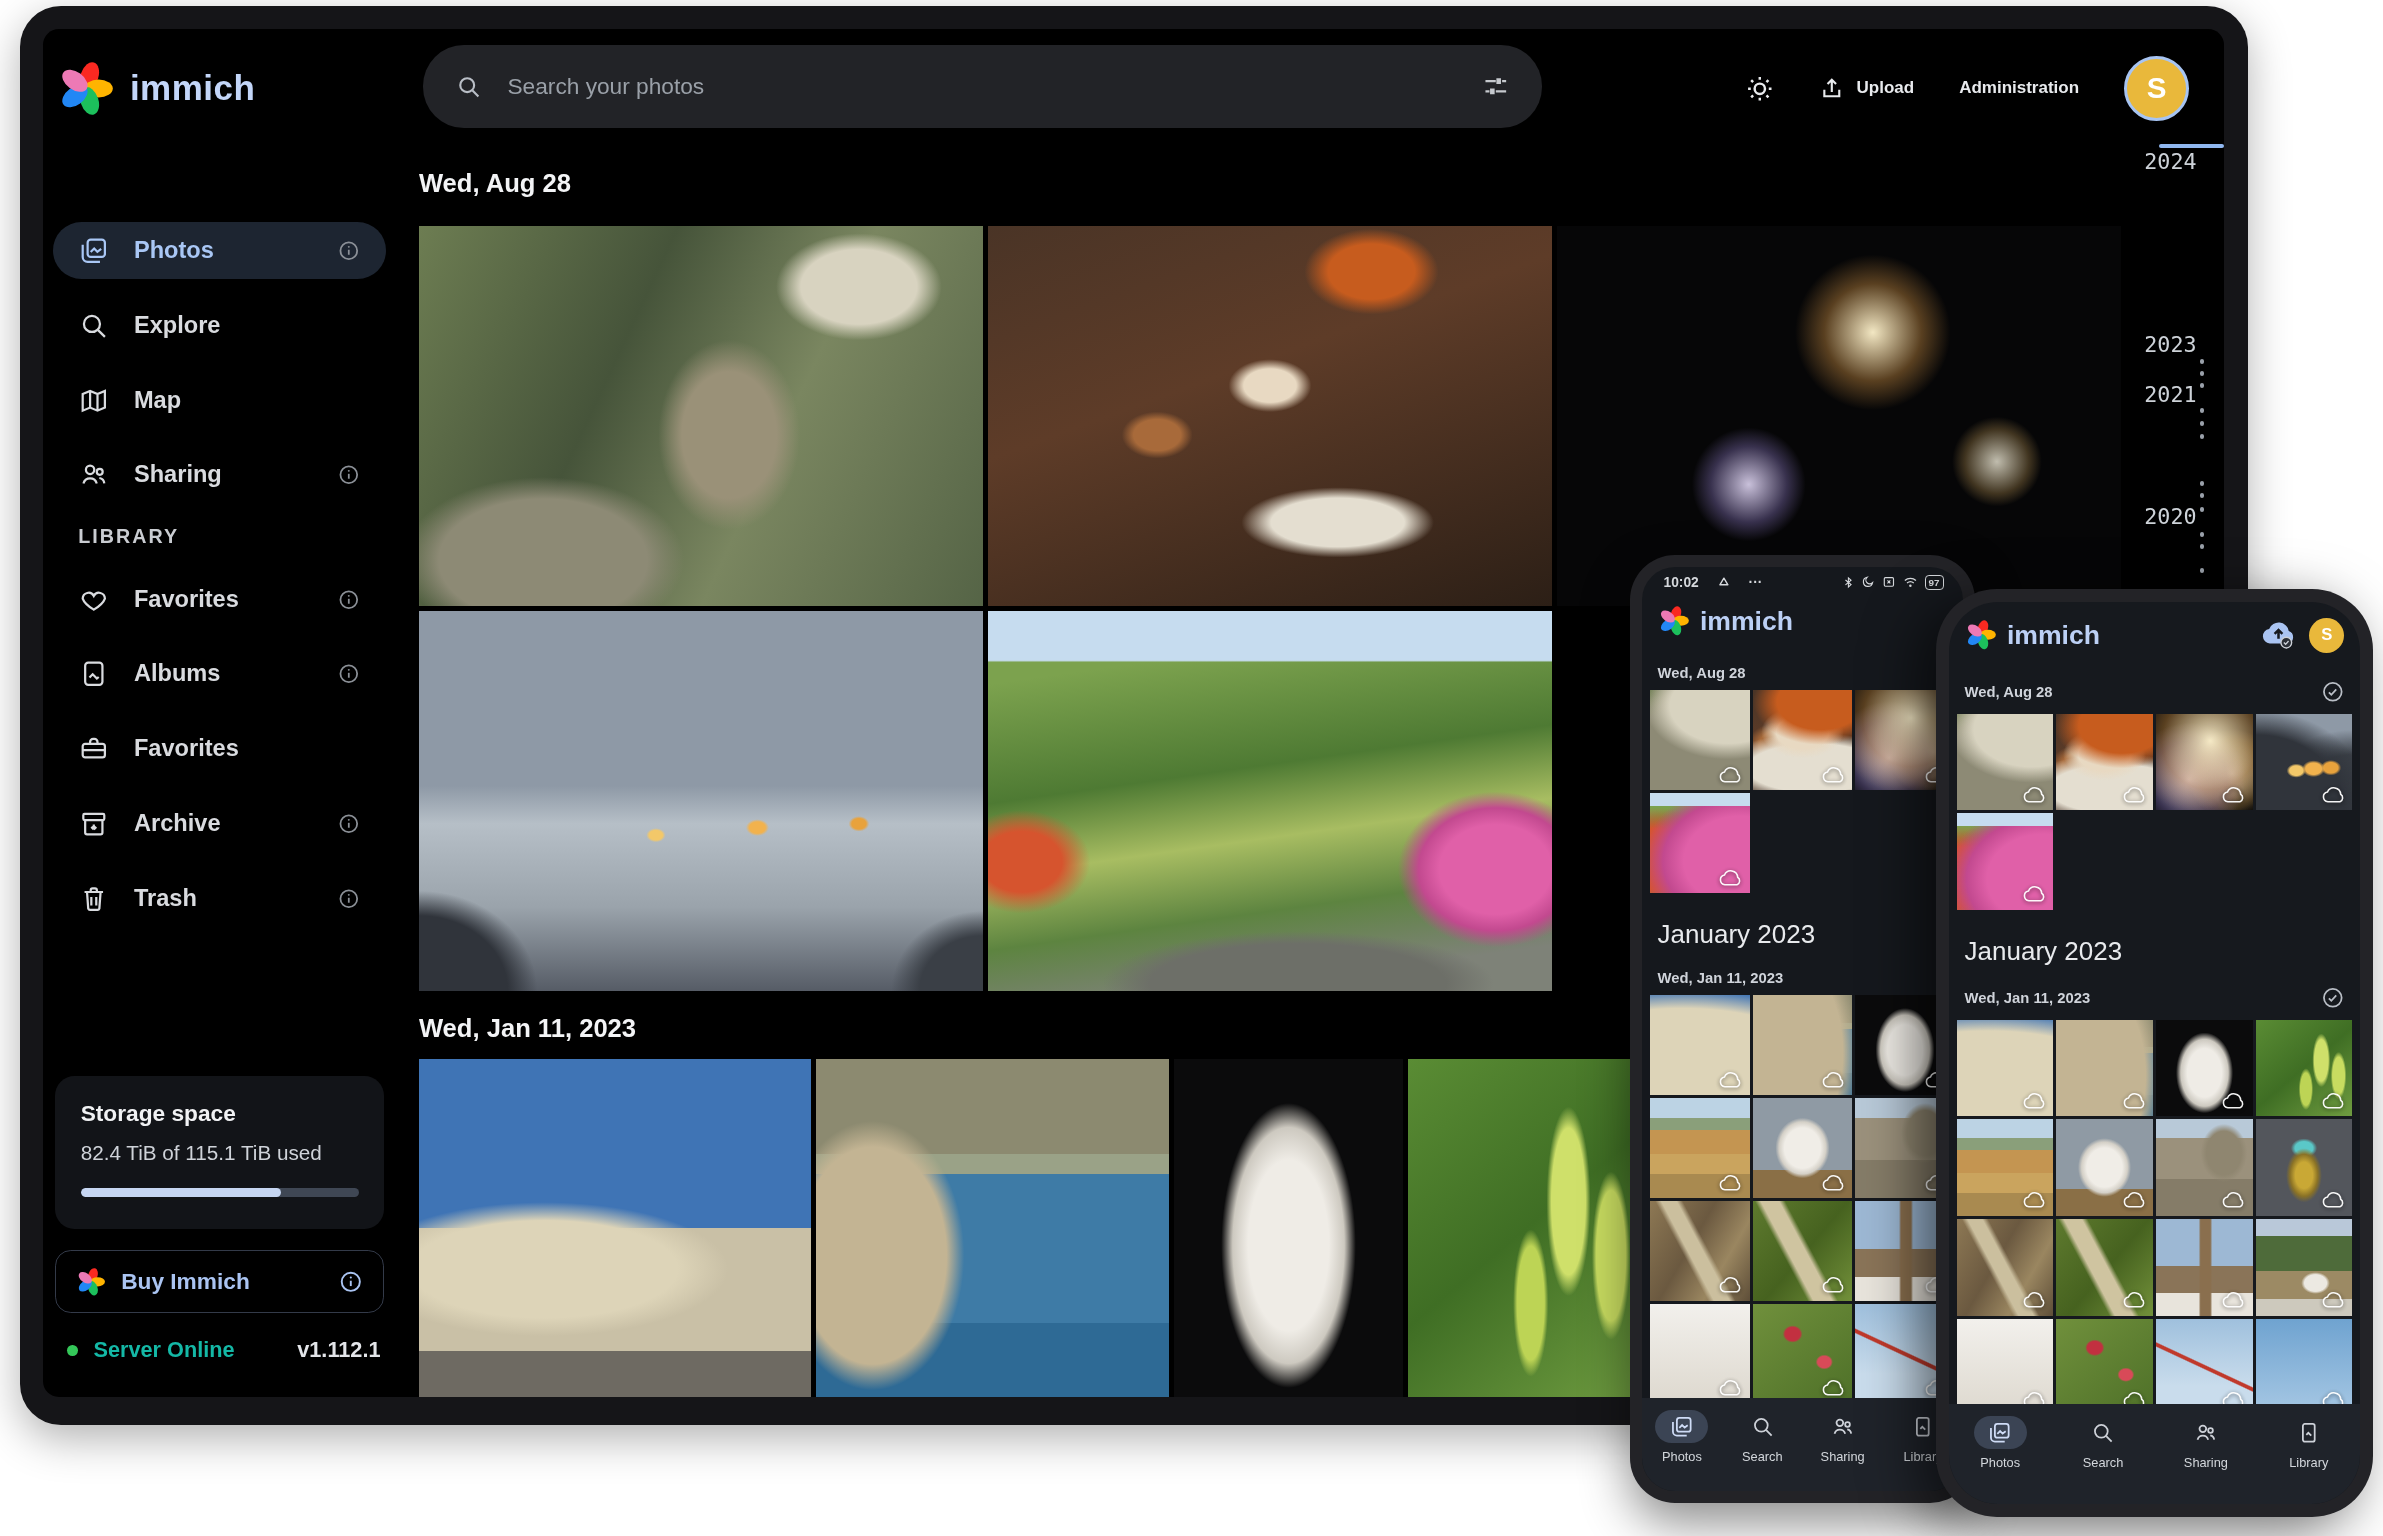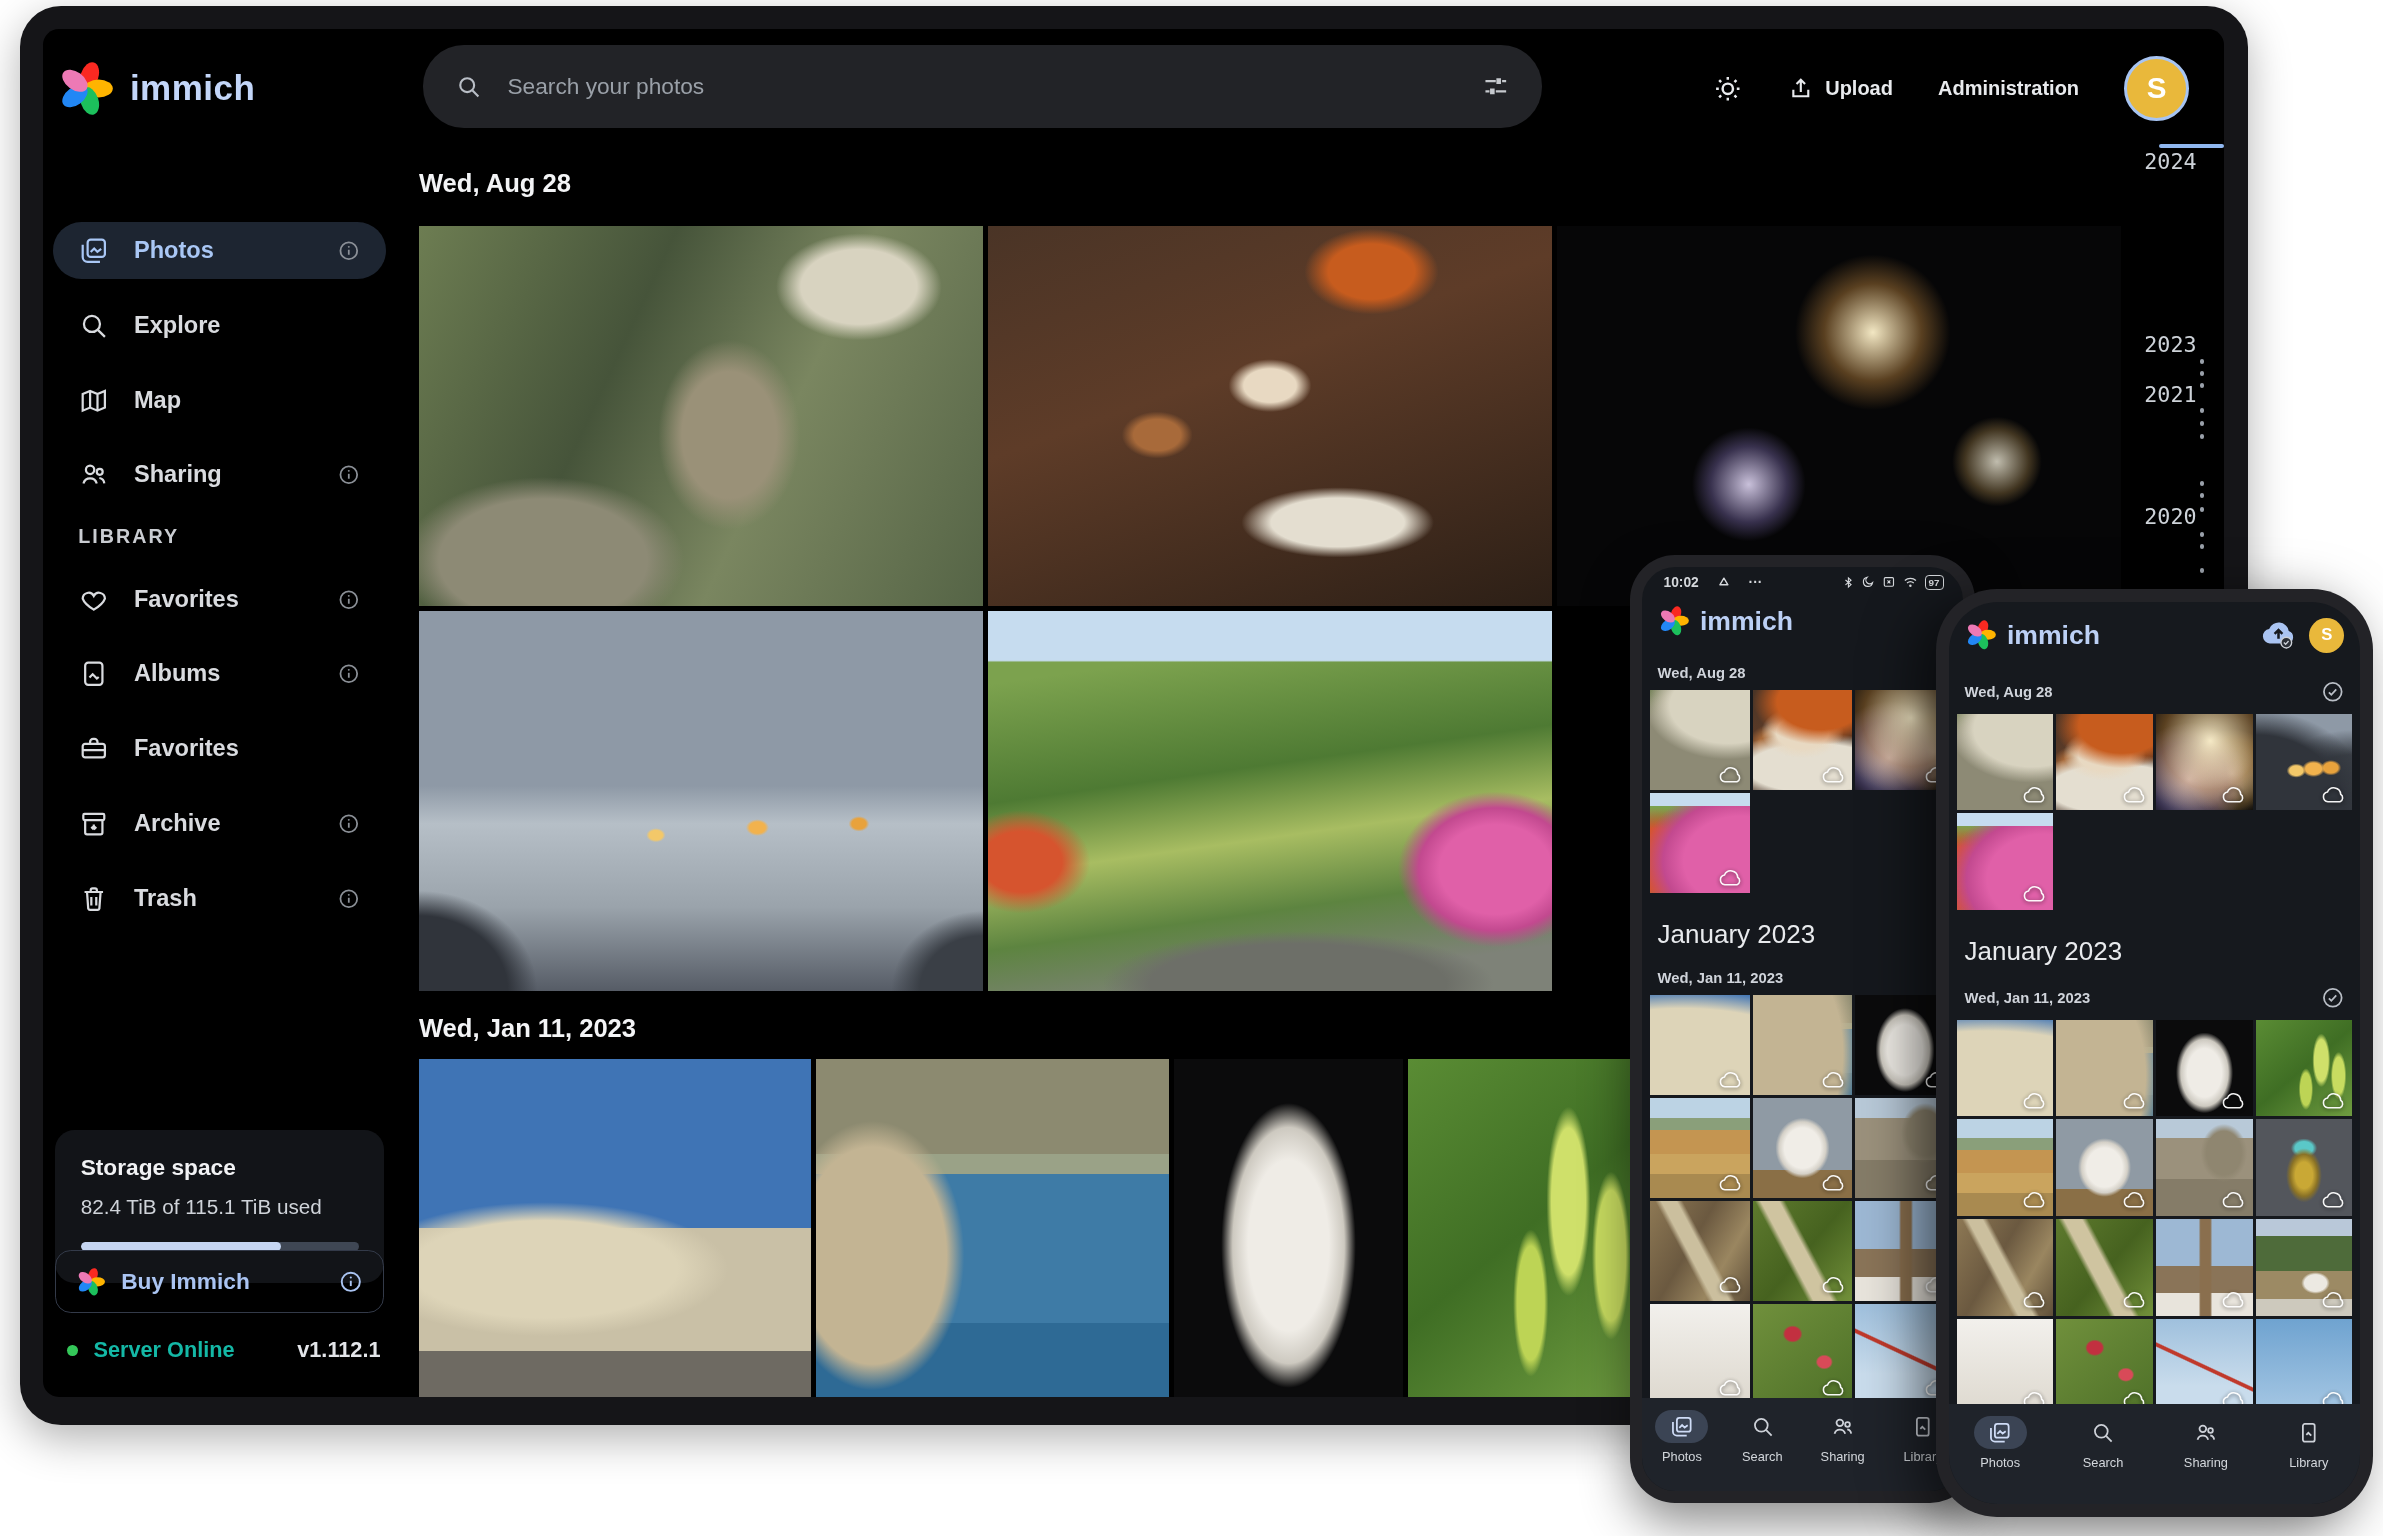--- a/index.html
+++ b/index.html
@@ -9,31 +9,31 @@
   .tablet{position:absolute;left:19.7px;top:5.9px;width:2228px;height:1419px;background:#151518;border-radius:41px;box-shadow:0 13.8px 43px rgba(0,0,0,.30);z-index:1}
   .tscreen{position:absolute;left:23.6px;top:23.6px;right:23.6px;bottom:27.6px;background:#000;border-radius:15.8px;overflow:hidden}
   
   .app-header{position:absolute;left:0;top:0;right:0;height:118px;display:flex;align-items:center}
   .brand{display:flex;align-items:center;gap:15.8px;margin-left:13.8px}
   .wordmark{font-size:35px;font-weight:700;color:#c3d6f9;letter-spacing:0.5px}
   .searchbar{position:absolute;left:380px;top:15.8px;width:1119px;height:83px;background:#222327;border-radius:41px;display:flex;align-items:center;padding:8px 33px;gap:25.6px}
   .searchbar .ph{color:#9aa0a8;font-size:22.7px}
   .searchbar .tune{margin-left:auto;color:#c6c9ce}
   .hdr-right{position:absolute;right:35px;top:0;height:118px;display:flex;align-items:center;gap:45px}
-  .hdr-btn{display:flex;align-items:center;gap:11.8px;color:#e8eaed;font-size:20px;font-weight:700}
+  .hdr-btn{display:flex;align-items:center;gap:11.8px;color:#e8eaed;font-size:17px;font-weight:700}
   .avatar{width:65px;height:65px;border-radius:50%;background:#e9b83b;border:3px solid #a7c4f2;color:#fff;font-size:29.6px;font-weight:700;display:flex;align-items:center;justify-content:center}
   
   .sidebar{position:absolute;left:0;top:118px;width:351px;bottom:0}
   .side-item{position:absolute;left:9.9px;right:7.9px;height:57px;border-radius:28.6px;display:flex;align-items:center;padding:0 25.6px;gap:25.6px;color:#d9dbdf}
   .side-item .lbl{font-size:23.6px;font-weight:700}
   .side-item .inf{margin-left:auto;color:#8b9097}
   .side-item.sel{background:#1d2531;color:#a9c7f5}
   .side-item.sel .lbl{color:#a9c7f5}
   .side-sect{position:absolute;left:35px;color:#c9ccd1;font-size:19.7px;font-weight:700;letter-spacing:2px}
-  .storage{position:absolute;left:11.8px;right:9.9px;top:983px;height:153px;background:#121418;border-radius:19.7px;padding:23.6px 25.6px}
+  .storage{position:absolute;left:11.8px;right:9.9px;top:929px;height:153px;background:#121418;border-radius:19.7px;padding:23.6px 25.6px}
   .storage .t{color:#f1f2f4;font-size:22.7px;font-weight:700}
   .storage .u{color:#cfd3d9;font-size:20.7px;margin-top:13.8px}
   .sbar{margin-top:23.6px;height:8.9px;border-radius:4.9px;background:#3f4754;overflow:hidden}
   .sbar>div{height:100%;border-radius:4.9px;background:#c6d6f2}
   .buybtn{position:absolute;left:11.8px;right:9.9px;top:1103px;height:63px;border:1px solid #333a49;border-radius:15.8px;display:flex;align-items:center;padding:0 19.7px;gap:15.8px}
   .buybtn .lbl{color:#aac4f2;font-size:22.7px;font-weight:700}
   .buybtn .inf{margin-left:auto;color:#aac4f2}
   .server{position:absolute;left:23.6px;right:13.8px;top:1190px;display:flex;align-items:center;gap:15.8px}
   .server .dot{width:10.8px;height:10.8px;border-radius:50%;background:#34c759}
   .server .st{color:#14b8a6;font-size:21.7px;font-weight:700}

